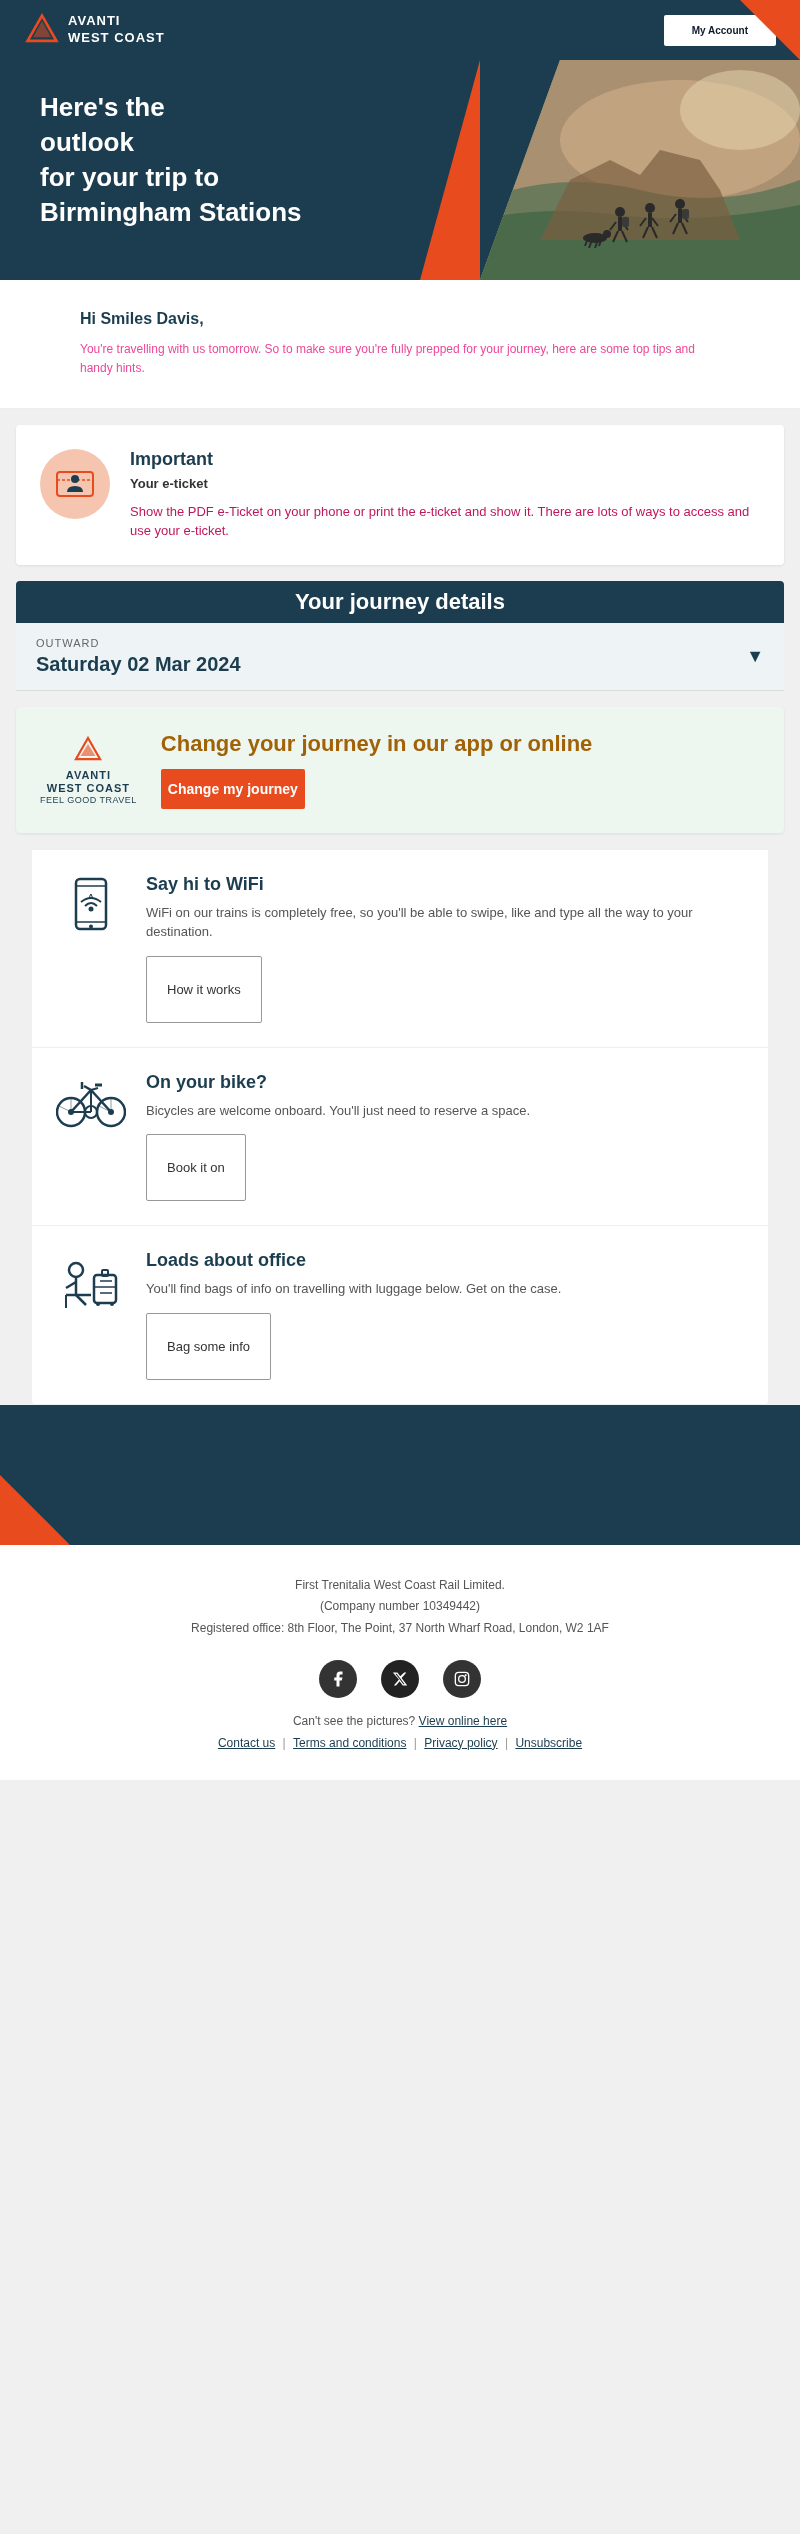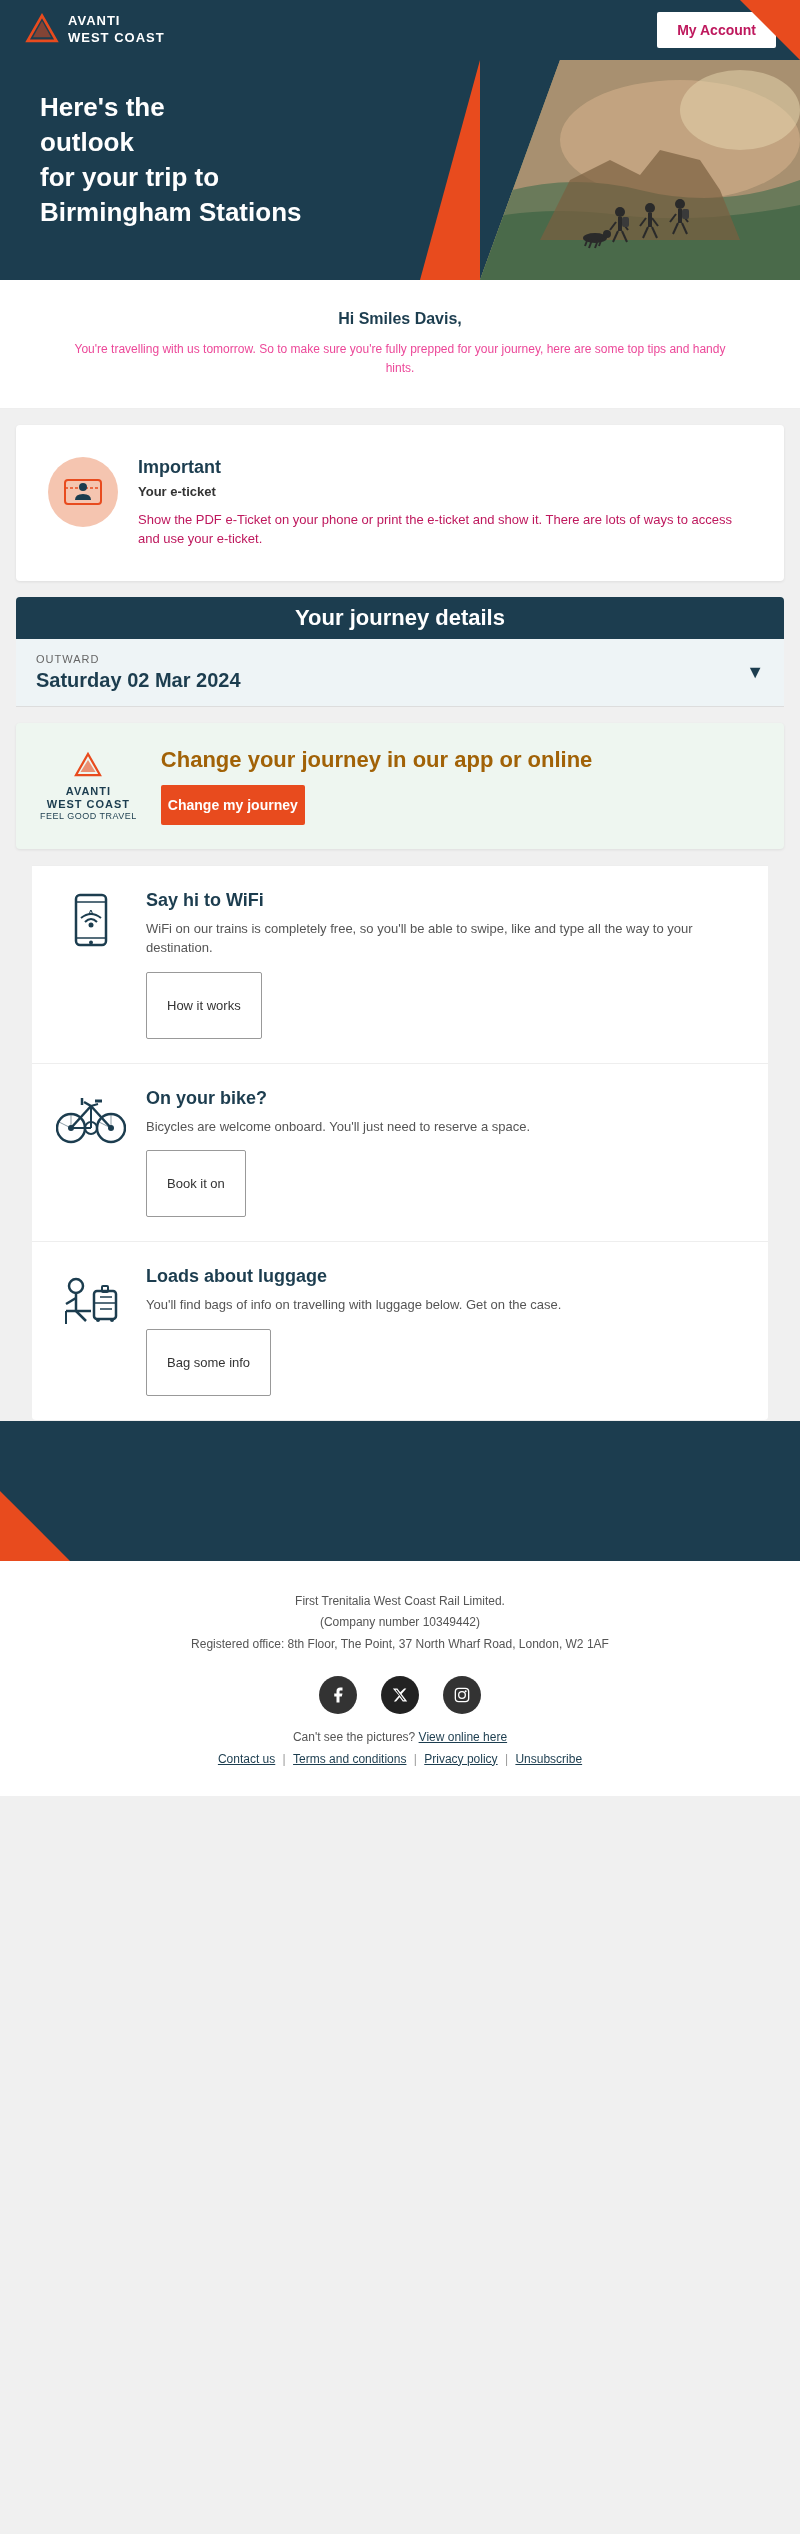--- a/index.html
+++ b/index.html
@@ -31,24 +31,24 @@
       line-height: 1.3;
       text-transform: uppercase;
       letter-spacing: 1px;
     }
     .logo-icon {
       width: 36px;
       height: 36px;
     }
     .my-account-btn {
       background: white;
-      color: #be185d;
+      color: #0f172a;
       border: none;
-      padding: 10px 20px;
-      font-size: 14px;
+      padding: 10px 28px;
+      font-size: 10px;
       font-weight: bold;
       cursor: pointer;
       border-radius: 2px;
     }
     .header-corner {
       position: absolute;
       top: 0;
       right: 0;
       width: 60px;
       height: 60px;
@@ -100,42 +100,41 @@
       width: 0;
       height: 0;
       border-top: 220px solid transparent;
       border-right: 60px solid #e84b1e;
       z-index: 1;
     }
 
     
     .greeting-section {
       background: white;
-      padding: 30px 60px;
-      text-align: center;
+      padding: 30px 80px;
       border-bottom: 1px solid #eee;
     }
     .greeting-name {
       font-size: 16px;
       font-weight: bold;
       color: #1c3d4f;
       margin-bottom: 12px;
     }
     .greeting-text {
       font-size: 12px;
       color: #ec4899;
       line-height: 1.6;
     }
 
     
     .important-section {
       background: white;
       margin: 16px;
       border-radius: 4px;
-      padding: 32px;
+      padding: 24px;
       display: flex;
       align-items: flex-start;
       gap: 20px;
       box-shadow: 0 1px 3px rgba(0,0,0,0.08);
     }
     .ticket-icon-wrap {
       background: #f5c5b0;
       border-radius: 50%;
       width: 70px;
       height: 70px;
@@ -580,21 +579,21 @@
         <rect x="46" y="20" width="6" height="6" rx="1" fill="none" stroke="#1c3d4f" stroke-width="2"></rect>
 
         <circle cx="42" cy="54" r="2" fill="#1c3d4f"></circle>
         <circle cx="56" cy="54" r="2" fill="#1c3d4f"></circle>
 
         <line x1="44" y1="31" x2="56" y2="31" stroke="#1c3d4f" stroke-width="1.5"></line>
         <line x1="44" y1="43" x2="56" y2="43" stroke="#1c3d4f" stroke-width="1.5"></line>
       </svg>
     </div>
     <div class="info-content">
-      <h3>Loads about luggage</h3>
+      <h3>Loads about office</h3>
       <p>You'll find bags of info on travelling with luggage below. Get on the case.</p>
       <button class="outline-btn">Bag some info</button>
     </div>
   </div>
 </div>
 
 <footer class="footer-dark">
   <div class="footer-orange-corner"></div>
 </footer>
 

